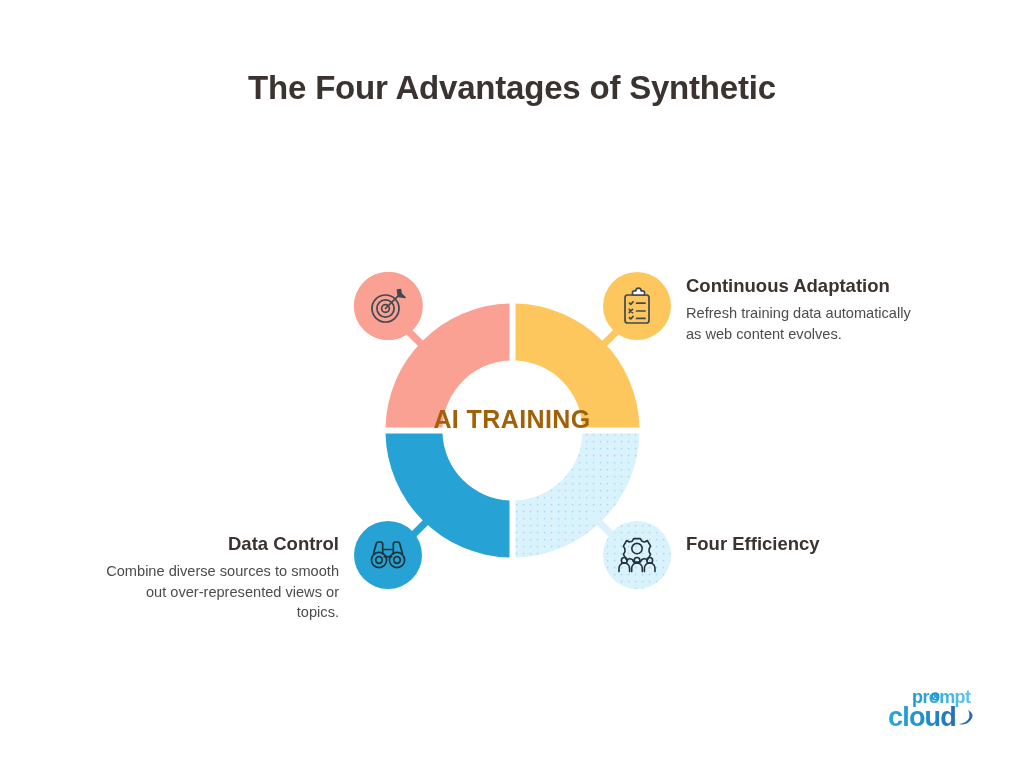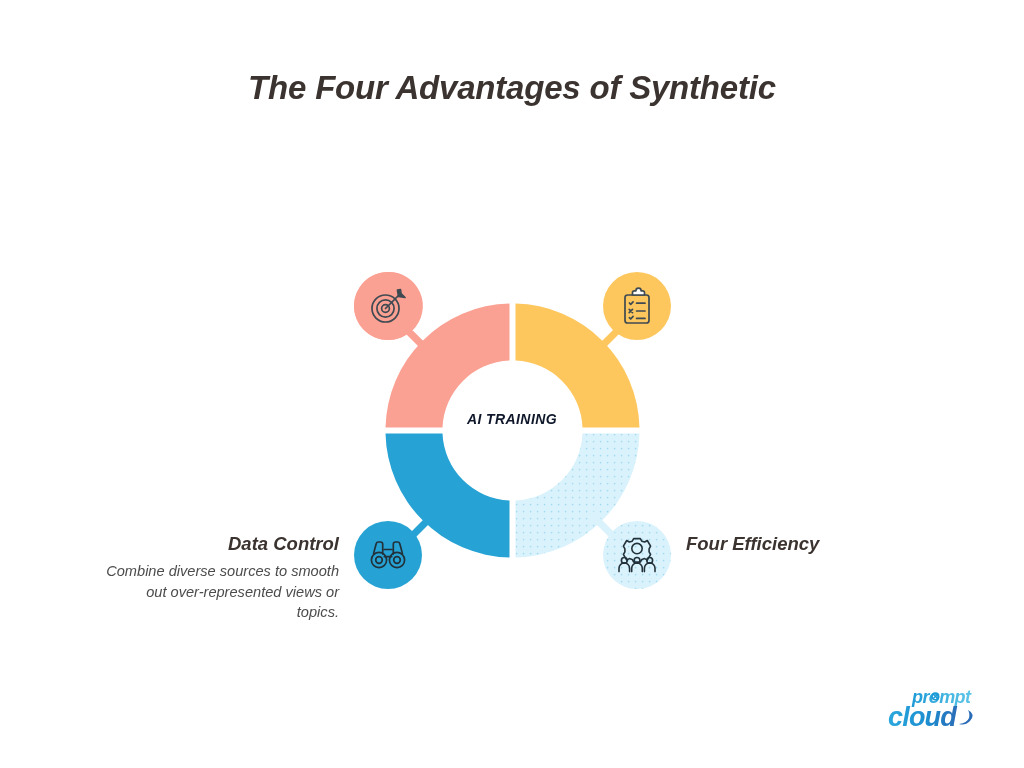--- a/index.html
+++ b/index.html
@@ -2,39 +2,39 @@
 <html><head>
 <meta charset="utf-8">
 <style>
   * { margin:0; padding:0; box-sizing:border-box; }
   html, body {
     width:1024px; height:768px;
     background:#ffffff;
     font-family:"Liberation Sans", sans-serif;
     overflow:hidden;
   }
-  #stage { position:relative; width:1024px; height:760px; background:#fff;font-style:italic; }
+  #stage { position:relative; width:1024px; height:760px; background:#fff; }
 
   
   .title {
     position:absolute; left:0; top:66px; width:1024px;
     text-align:center;
     font-size:33px; font-weight:bold; line-height:44px;
     color:#3b332f; letter-spacing:-0.2px;
   }
   .title .ln { display:block; }
 
   
   #wheel { position:absolute; left:340px; top:258px; width:345px; height:345px; }
   #wheel svg { display:block; width:345px; height:345px; overflow:visible; }
 
   .center-label {
     position:absolute; left:432px; top:405px; width:160px;
-    text-align:center; color:#0f172a;
-    font-size:14px; font-weight:bold; line-height:28px;
+    text-align:center; color:#a16207;
+    font-size:25px; font-weight:bold; line-height:28px;
     letter-spacing:0.4px;
   }
   .center-label .ln { display:block; }
 
   
   .block { position:absolute; width:235px; }
   .block h3 {
     font-size:18.5px; font-weight:bold; color:#3b332f;
     line-height:25px; margin-bottom:5px;
   }
@@ -158,20 +158,24 @@
         </g>
       </g>
     </svg>
   </div>
 
   <div class="center-label">
     <span class="ln">AI TRAINING</span>
   </div>
 
 
+  <div class="block b-tr">
+    <h3>Continuous Adaptation</h3>
+    <p>Refresh training data automatically as web content evolves.</p>
+  </div>
 
   <div class="block b-bl">
     <h3>Data Control</h3>
     <p>Combine diverse sources to smooth out over-represented views or topics.</p>
   </div>
 
   <div class="block b-br">
     <h3>Four Efficiency</h3>
   </div>
 

